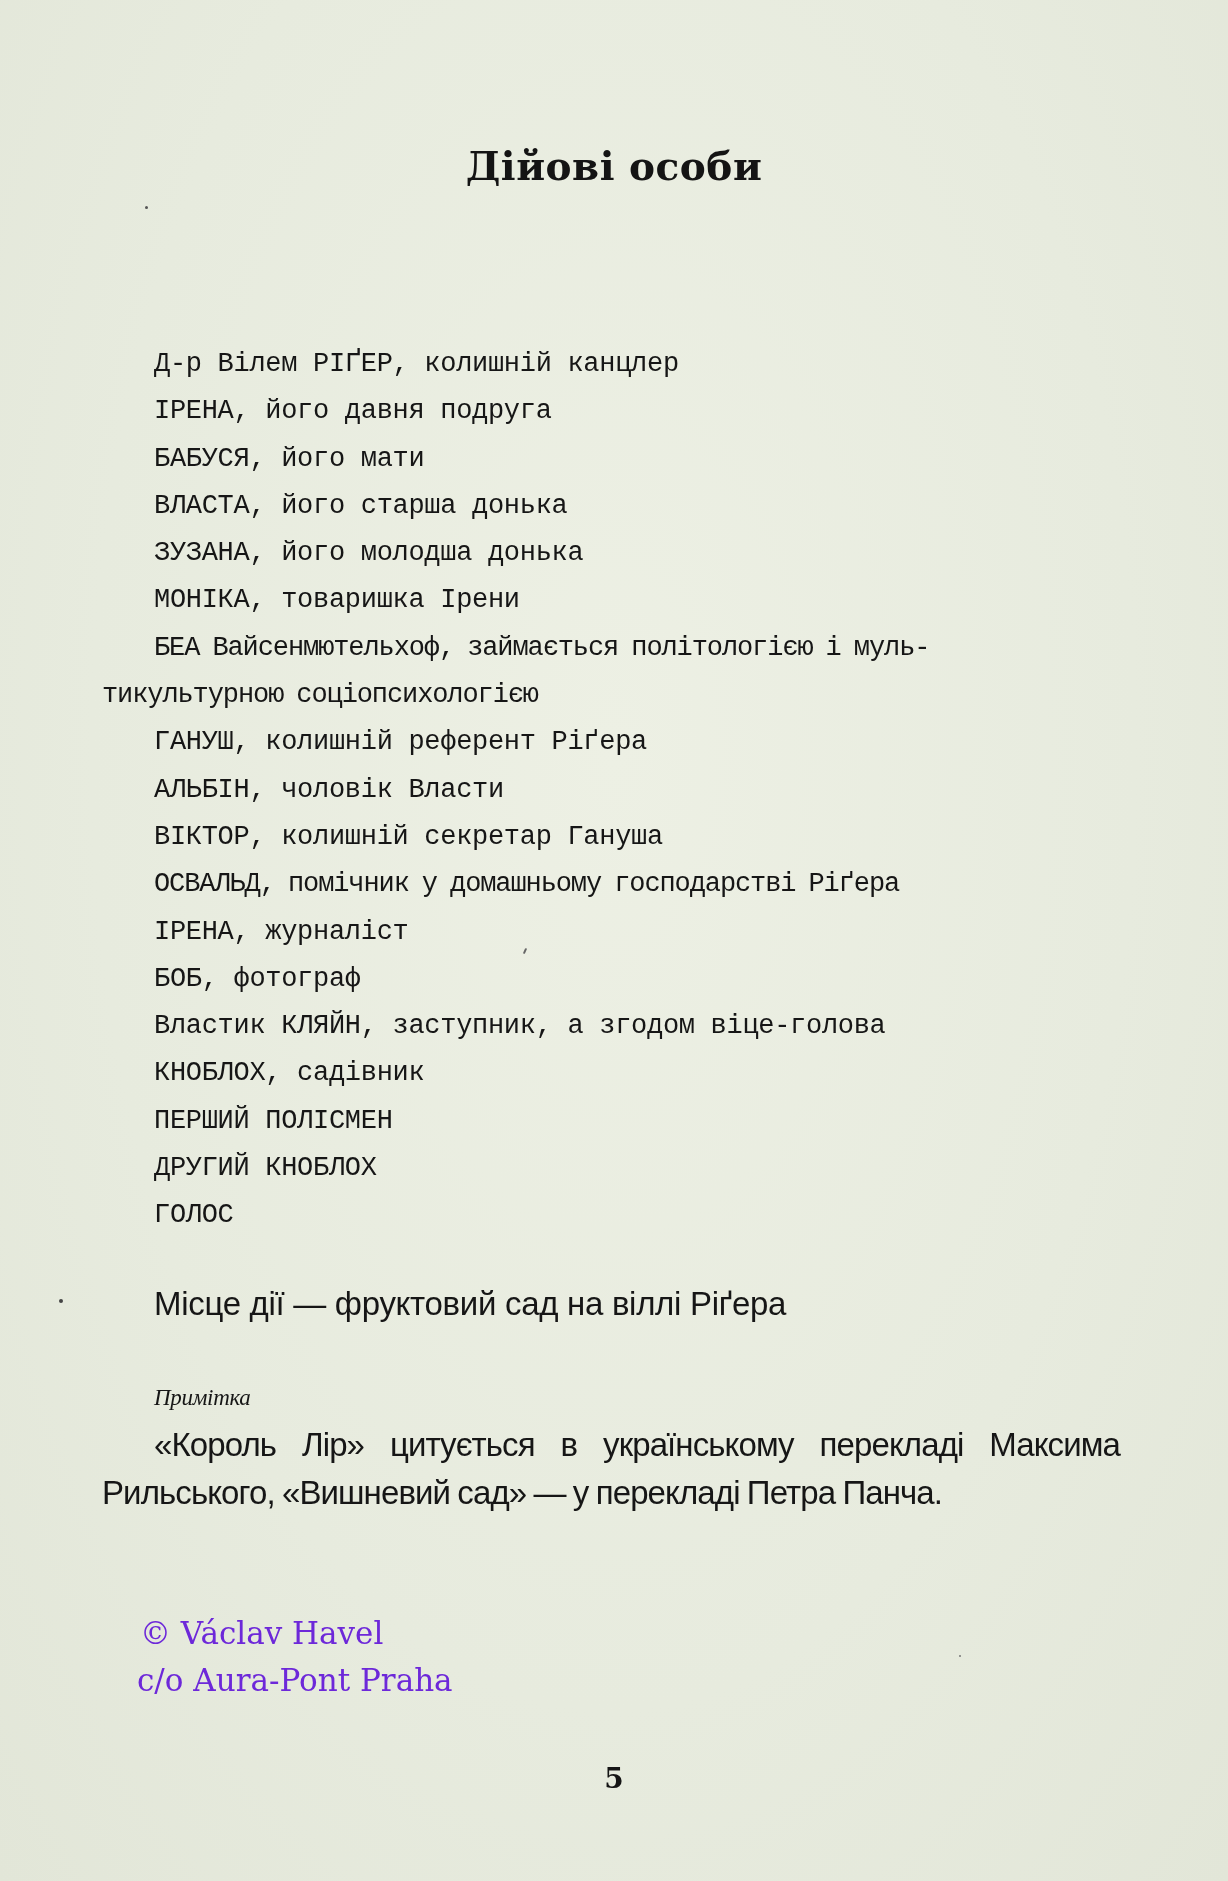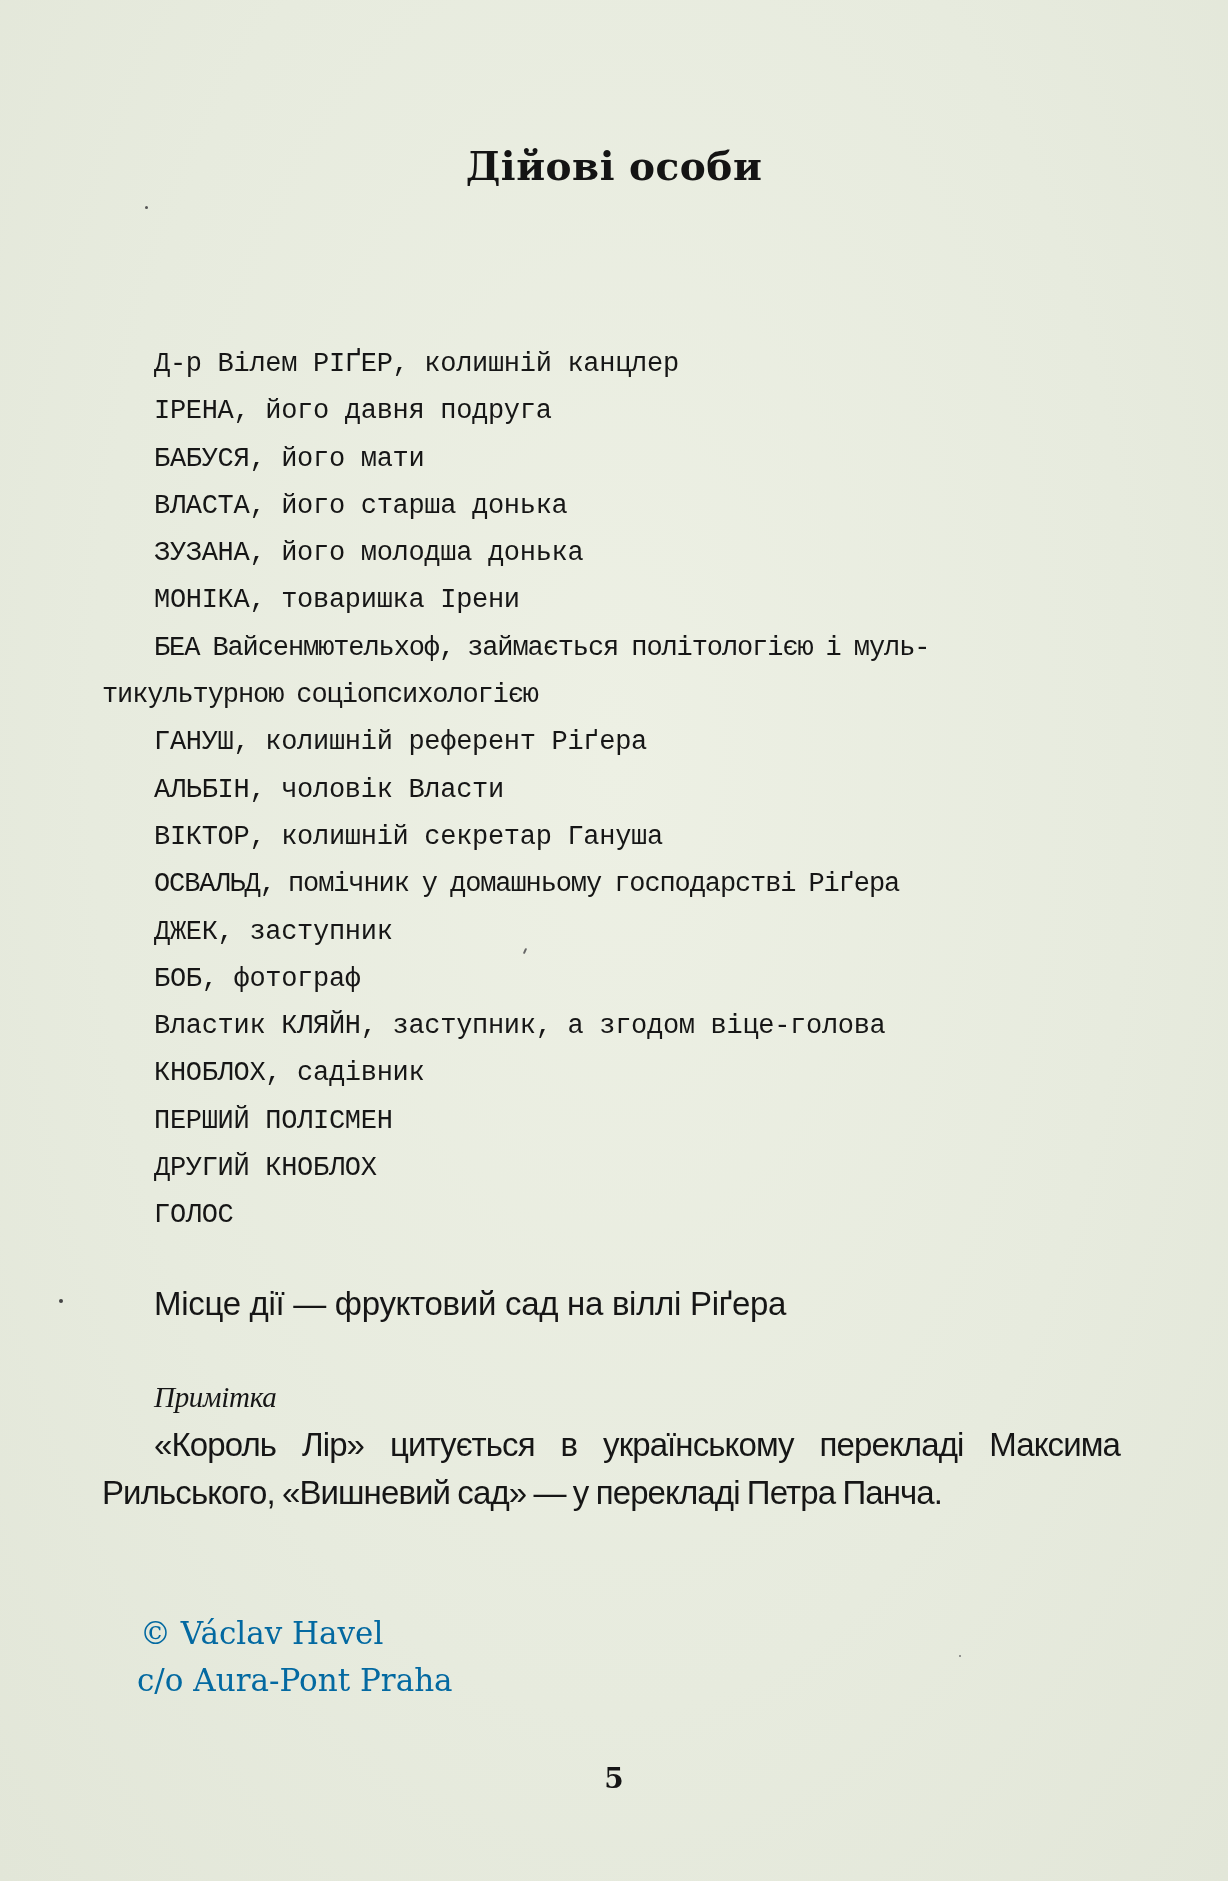--- a/index.html
+++ b/index.html
@@ -63,39 +63,39 @@
       letter-spacing: -0.3px;
     }
     .setting { top: 1280px; }
     .setting span { padding-left: 52px; }
     .note { top: 1374px; }
     .note .note-heading {
       display: block;
       padding-left: 52px;
       font-family: "Liberation Serif", serif;
       font-style: italic;
-      font-size: 29px;
+      font-size: 23px;
     }
     .note .note-body {
       display: block;
       text-indent: 52px;
       text-align: justify;
       text-align-last: left;
       letter-spacing: -0.9px;
       word-spacing: -1px;
       width: 1018px;
     }
     .copyright {
       position: absolute;
       left: 140px;
       top: 1610px;
       font-family: "DejaVu Serif", "Liberation Serif", serif;
       font-size: 31px;
       line-height: 47px;
-      color: #0369a1;
+      color: #6d28d9;
     }
     .copyright .line2 { display: block; margin-left: -3px; text-align: center; }
     .page-number {
       position: absolute;
       left: 0; width: 1228px;
       top: 1762px;
       text-align: center;
       font-family: "DejaVu Serif", "Liberation Serif", serif;
       font-weight: bold;
       font-size: 28px;
@@ -120,21 +120,21 @@
     <li><span class="ind">БАБУСЯ, його мати</span></li>
     <li><span class="ind">ВЛАСТА, його старша донька</span></li>
     <li><span class="ind">ЗУЗАНА, його молодша донька</span></li>
     <li><span class="ind">МОНІКА, товаришка Ірени</span></li>
     <li><span class="ind narrow">БЕА Вайсенмютельхоф, займається політологією і муль-</span></li>
     <li class="cont"><span class="narrow">тикультурною соціопсихологією</span></li>
     <li><span class="ind">ГАНУШ, колишній референт Ріґера</span></li>
     <li><span class="ind">АЛЬБІН, чоловік Власти</span></li>
     <li><span class="ind">ВІКТОР, колишній секретар Гануша</span></li>
     <li><span class="ind narrow">ОСВАЛЬД, помічник у домашньому господарстві Ріґера</span></li>
-    <li><span class="ind">ДЖЕК, заступник</span></li>
+    <li><span class="ind">ІРЕНА, журналіст</span></li>
     <li><span class="ind">БОБ, фотограф</span></li>
     <li><span class="ind">Властик КЛЯЙН, заступник, а згодом віце-голова</span></li>
     <li><span class="ind">КНОБЛОХ, садівник</span></li>
     <li><span class="ind">ПЕРШИЙ ПОЛІСМЕН</span></li>
     <li><span class="ind">ДРУГИЙ КНОБЛОХ</span></li>
     <li><span class="ind">ГОЛОС</span></li>
   </ul>
 
   <div class="block setting">
     <span>Місце дії — фруктовий сад на віллі Ріґера</span>

